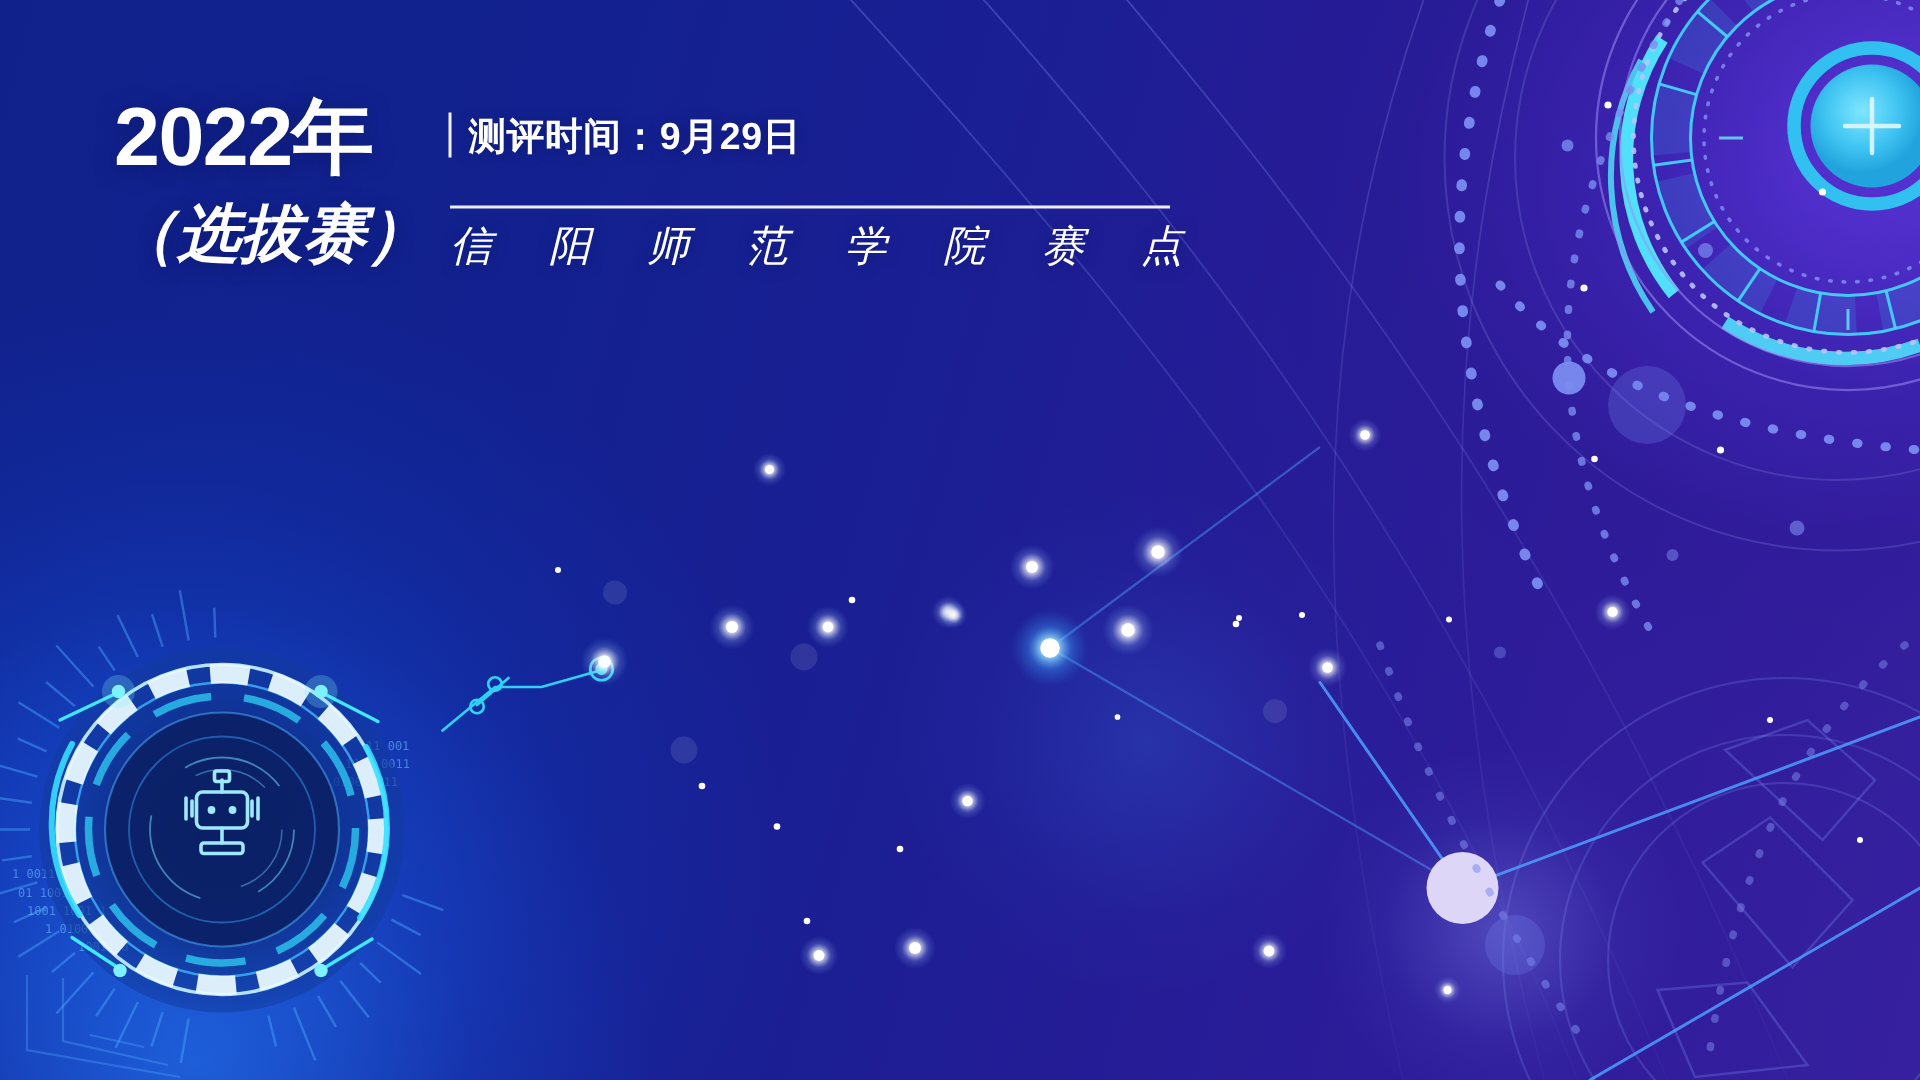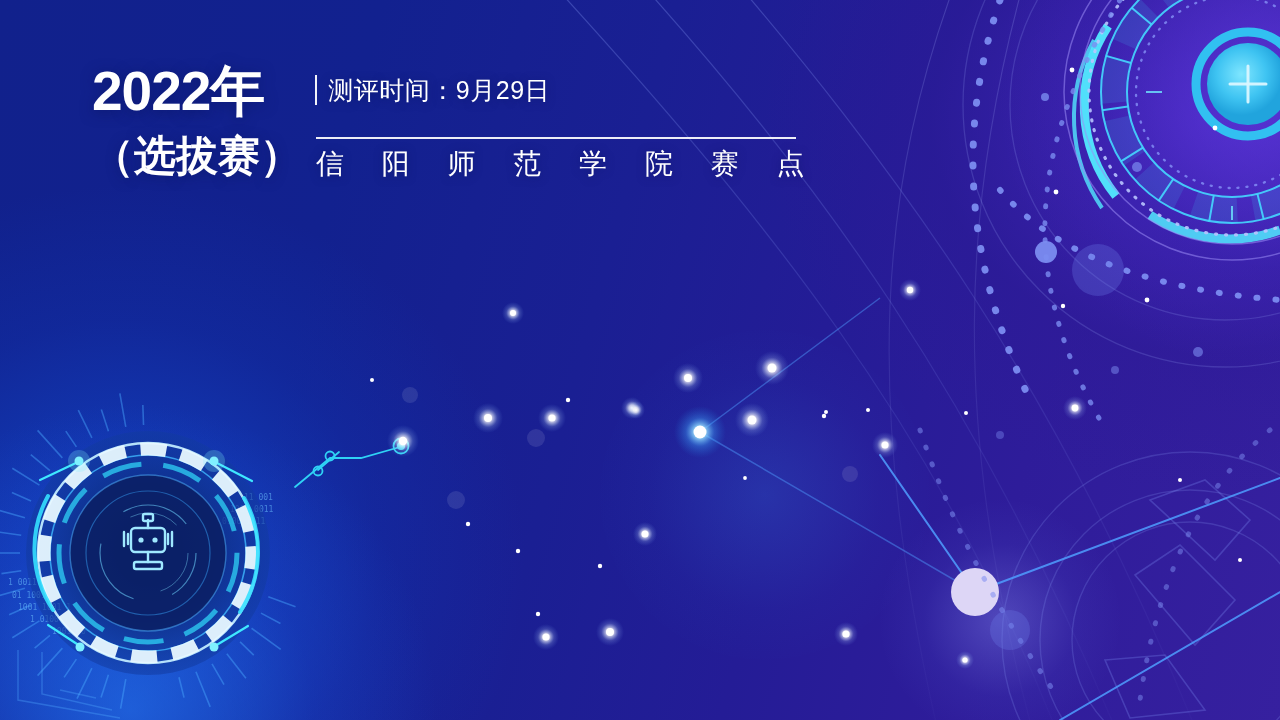--- a/index.html
+++ b/index.html
@@ -29,53 +29,53 @@
   .g-node  { left:880px; top:500px; width:240px; height:240px;
              background:radial-gradient(circle, rgba(150,160,255,0.33) 0%, rgba(90,100,220,0.10) 45%, rgba(60,60,180,0) 72%); }
   .g-center{ left:600px; top:330px; width:330px; height:330px;
              background:radial-gradient(circle, rgba(60,150,255,0.18) 0%, rgba(40,100,220,0.05) 50%, rgba(30,70,180,0) 75%); }
 
   
   .layer { position:absolute; left:0; top:0; width:1280px; height:720px; }
 
   
   .headline {
-    position:absolute; left:92px; top:62px; width:780px;
+    position:absolute; left:76px; top:62px; width:780px;
     z-index:40;
   }
   .row-year {
     display:flex; align-items:baseline; gap:0;
     height:62px;
   }
   .year {
     font-size:55px; font-weight:bold; color:#ffffff;
     letter-spacing:-1px; line-height:58px;
     text-shadow:0 2px 14px rgba(10,20,90,0.55);
     white-space:nowrap;
   }
   .date-wrap {
     display:flex; align-items:center; gap:11px;
     margin-left:51px; position:relative; top:-5px;
   }
   .vbar { width:2px; height:30px; background:#ffffff; opacity:.95; }
   .date-text {
-    font-size:25px; color:#ffffff; font-weight:400;
+    font-size:25px; color:#ffffff; font-weight:700;
     letter-spacing:.5px; white-space:nowrap;
     text-shadow:0 1px 8px rgba(10,20,90,0.5);
   }
 
   .maintitle {
     font-size:54px; font-weight:bold; color:#ffffff;
     line-height:64px; letter-spacing:1px; white-space:nowrap;
     margin-top:4px;
     text-shadow:0 3px 16px rgba(10,20,90,0.55);
   }
 
   .row-sub {
-    display:flex; align-items:flex-end; margin-top:8px;
+    display:flex; align-items:flex-end; margin-top:8px;font-style:italic;
   }
   .bracket {
     font-size:42px; font-weight:bold; color:#ffffff;
     line-height:48px; white-space:nowrap; letter-spacing:0px;
     text-shadow:0 2px 12px rgba(10,20,90,0.5);
   }
   .venue-wrap {
     position:relative; margin-left:14px; padding-top:4px;
   }
   .venue-rule {

